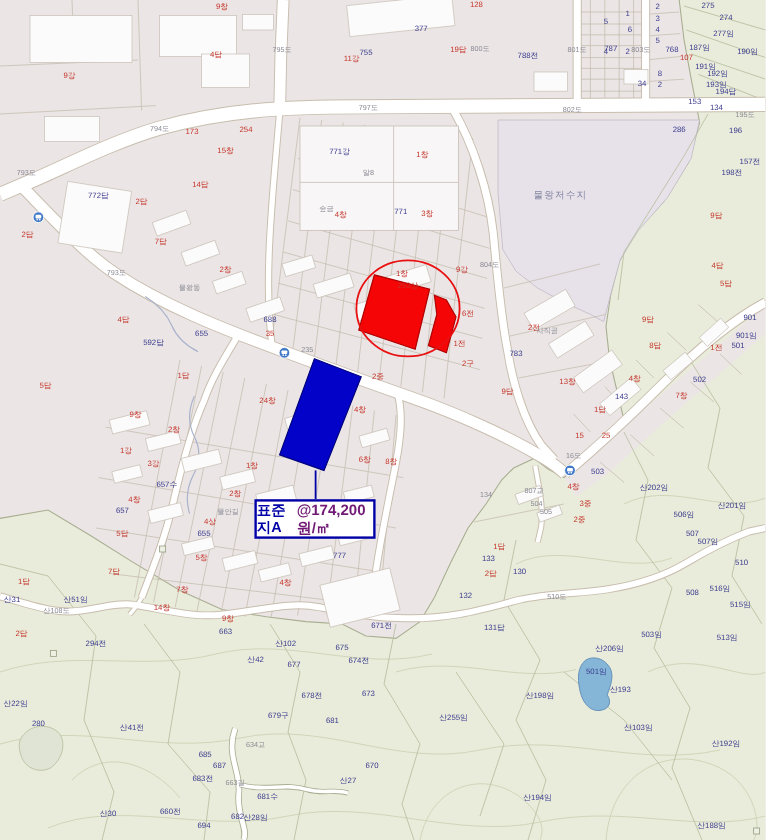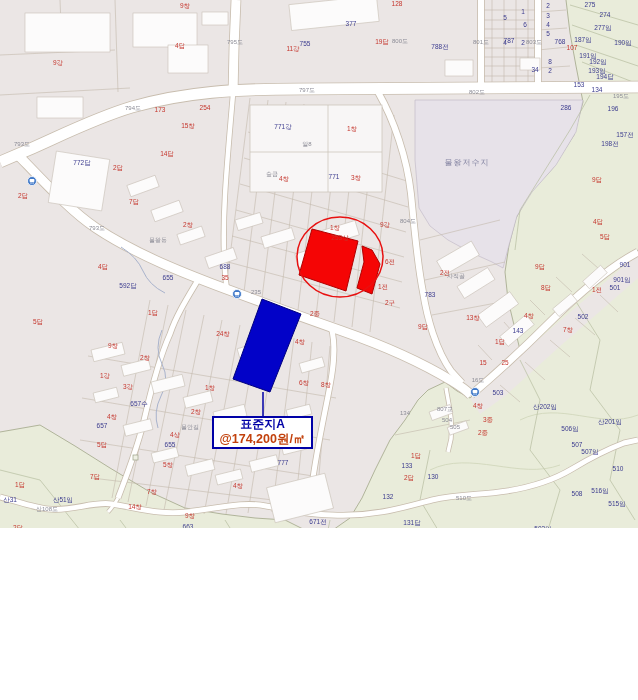--- a/index.html
+++ b/index.html
@@ -1,24 +1,24 @@
 <!DOCTYPE html>
 <html><head>
 <meta charset="utf-8">
 <style>
   html,body{margin:0;padding:0;background:#ffffff;}
   body{font-family:"Liberation Sans", sans-serif;}
-  #stage{position:relative;width:638px;height:528px;overflow:hidden;background:#ebe6e5;}
+  #stage{position:relative;width:638px;height:700px;overflow:hidden;background:#ebe6e5;}
   #mapsvg{position:absolute;left:0;top:0;}
   .annot{position:absolute;}
   #subject-label{left:283px;top:201px;width:120px;color:#ff0000;font-size:15px;font-weight:bold;letter-spacing:1px;text-align:center;}
   #callout{left:212px;top:416px;width:101px;height:33px;background:#ffffff;border:2px solid #0000a6;box-sizing:border-box;
-           display:flex;flex-direction:column;justify-content:center;align-items:center;line-height:1.15;}
+           display:flex;flex-direction:row;justify-content:center;align-items:center;line-height:1.15;}
   #callout .l1{color:#0000a6;font-size:12px;font-weight:bold;}
-  #callout .l2{color:#c2410c;font-size:12.5px;font-weight:bold;letter-spacing:0;}
+  #callout .l2{color:#701a75;font-size:12.5px;font-weight:bold;letter-spacing:0;}
 </style>
 </head>
 <body>
 
 <div id="stage">
   <svg id="mapsvg" width="638" height="700" viewBox="0 0 638 700">
       <rect x="0" y="0" width="638" height="700" fill="#ebe6e5"></rect>
       <polygon points="0,432 40,425 75,446 110,468 150,492 185,508 222,514 255,518 285,520 305,530 330,532 350,518 362,498 375,470 390,440 405,420 418,400 428,390 445,382 457,391 470,398 490,380 520,350 555,315 585,290 612,267 638,250 638,700 0,700" fill="#e9ecda" stroke="none"></polygon>
       <polygon points="566,0 638,0 638,250 612,267 585,290 560,312 535,332 520,350 514,325 508,300 505,272 509,245 516,218 530,193 553,168 574,135 583,102 576,66 570,33" fill="#e9ecda" stroke="none"></polygon>
       <polygon points="470,398 638,254 638,278 558,348 505,396 480,414" fill="#ebe6e5" stroke="none"></polygon>

